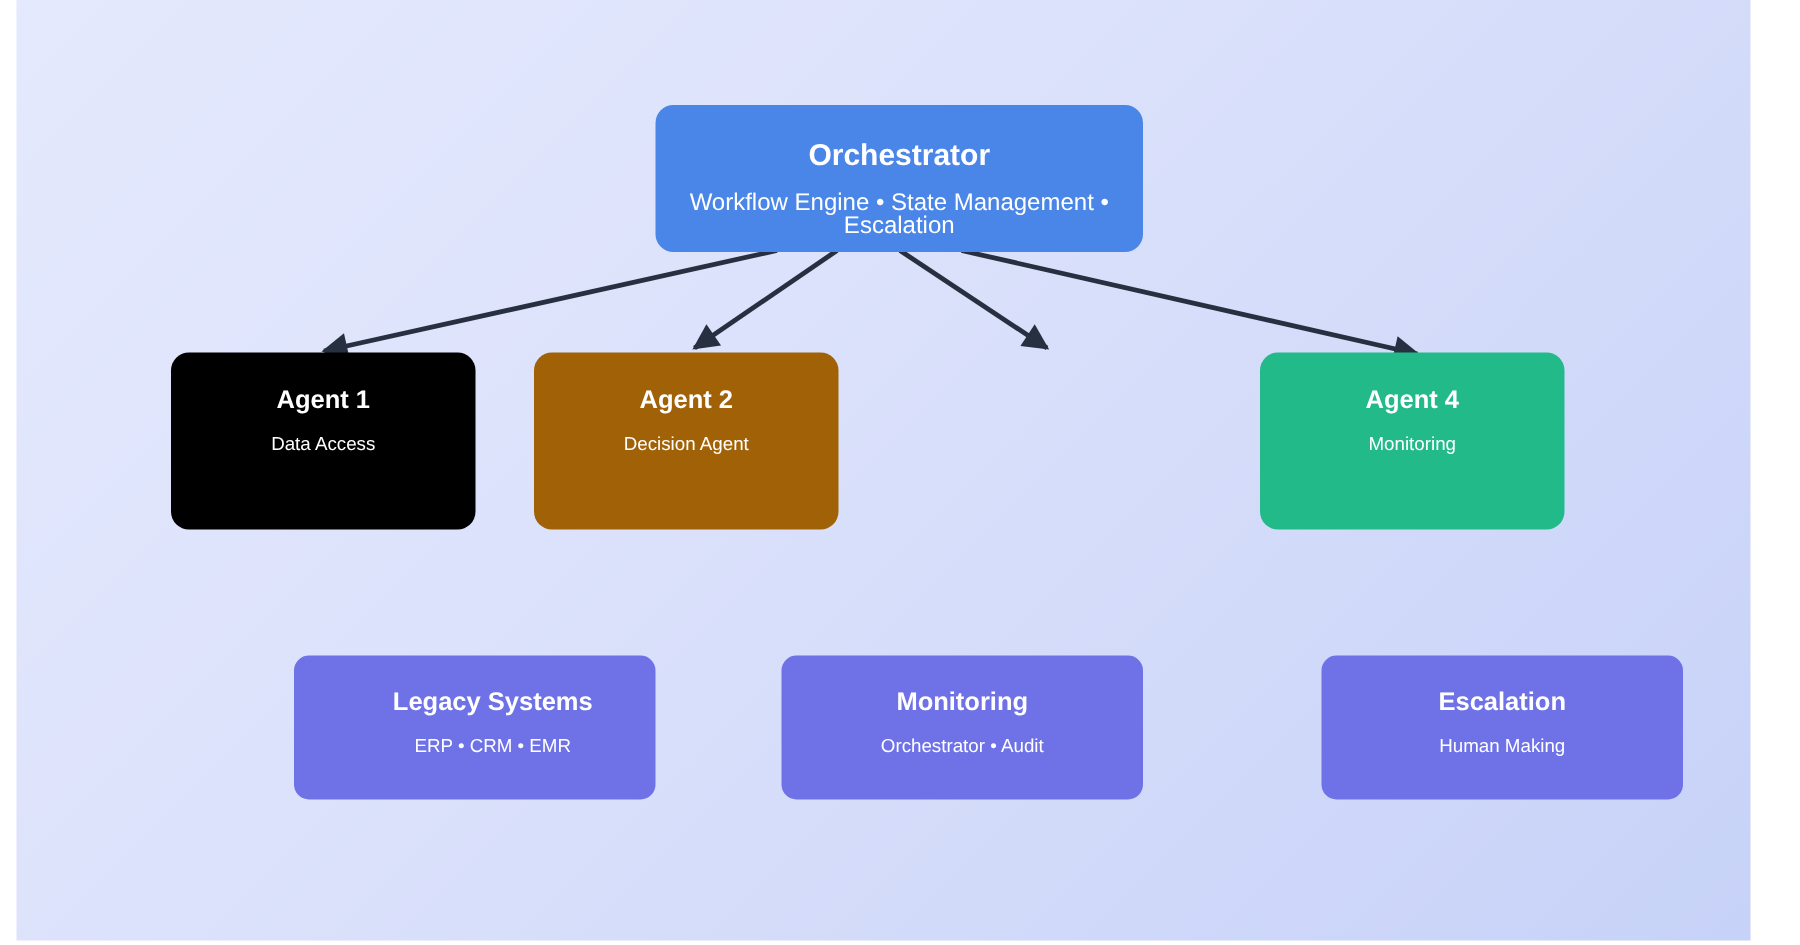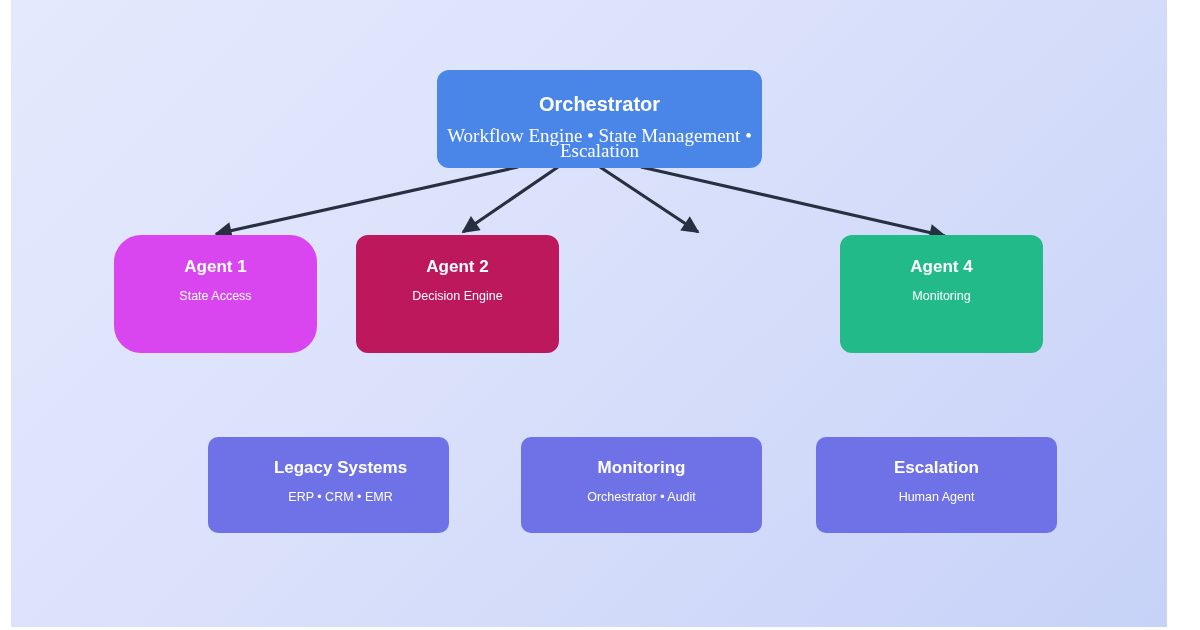--- a/index.html
+++ b/index.html
@@ -53,42 +53,42 @@
   }
   .orchestrator {
     left: 437px;
     top: 70px;
     width: 325px;
     height: 98px;
     padding-top: 22px;
     border-radius: 12px;
   }
   .orchestrator .node-title { font-size: 20px; line-height: 24px; }
-  .orchestrator .node-subtitle { font-size: 19px; margin-top: 12px; font-family: Liberation Serif, serif; }
+  .orchestrator .node-subtitle { font-size: 16px; margin-top: 12px; }
   .agent {
     top: 235px;
     width: 203px;
     height: 118px;
     padding-top: 21px;
     border-radius: 12px;
   }
   .agent-1 { left: 114px; }
   .agent-2 { left: 356px; }
   .agent-3 { left: 598px; }
   .agent-4 { left: 840px; }
   .support {
     top: 437px;
     width: 241px;
     height: 96px;
     padding-top: 20px;
     border-radius: 10px;
   }
-  .support-1 { left: 208px; padding-left: 24px; }
+  .support-1 { left: 196px; padding-left: 24px; }
   .support-2 { left: 521px; }
-  .support-3 { left: 816px; }
+  .support-3 { left: 881px; }
 </style>
 </head>
 <body>
 
 <div class="canvas">
   <div class="panel"></div>
 
   <svg class="edges" viewBox="0 0 1200 630" xmlns="http://www.w3.org/2000/svg">
     <defs>
       <marker id="ah" viewBox="0 0 10 10" refX="9" refY="5" markerWidth="6.8" markerHeight="5.4" orient="auto-start-reverse">
@@ -99,38 +99,38 @@
     <line x1="558" y1="167" x2="463" y2="232" stroke-width="3.2" marker-end="url(#ah)" stroke="#273040"></line>
     <line x1="600" y1="167" x2="698" y2="232" stroke-width="3.2" marker-end="url(#ah)" stroke="#273040"></line>
     <line x1="641" y1="167" x2="945" y2="236" stroke-width="3.2" marker-end="url(#ah)" stroke="#273040"></line>
   </svg>
 
   <div class="node orchestrator" style="background: rgb(74, 133, 232);">
     <div class="node-title">Orchestrator</div>
     <div class="node-subtitle">Workflow Engine • State Management • Escalation</div>
   </div>
 
-  <div class="node agent agent-1" style="background: #d946ef; border-radius: 27px;">
+  <div class="node agent agent-1" style="background: #000000;">
     <div class="node-title">Agent 1</div>
-    <div class="node-subtitle">State Access</div>
+    <div class="node-subtitle">Data Access</div>
   </div>
-  <div class="node agent agent-2" style="background: #be185d;">
+  <div class="node agent agent-2" style="background: #a16207;">
     <div class="node-title">Agent 2</div>
-    <div class="node-subtitle">Decision Engine</div>
+    <div class="node-subtitle">Decision Agent</div>
   </div>
   <div class="node agent agent-4" style="background: rgb(35, 186, 138); text-align: center;">
     <div class="node-title">Agent 4</div>
     <div class="node-subtitle">Monitoring</div>
   </div>
 
   <div class="node support support-1" style="background: rgb(110, 114, 230);">
     <div class="node-title">Legacy Systems</div>
     <div class="node-subtitle">ERP • CRM • EMR</div>
   </div>
   <div class="node support support-2" style="background: rgb(110, 114, 230);">
     <div class="node-title">Monitoring</div>
     <div class="node-subtitle">Orchestrator • Audit</div>
   </div>
   <div class="node support support-3" style="background: rgb(110, 114, 230);">
     <div class="node-title">Escalation</div>
-    <div class="node-subtitle">Human Agent</div>
+    <div class="node-subtitle">Human Making</div>
   </div>
 </div>
 
 </body></html>

